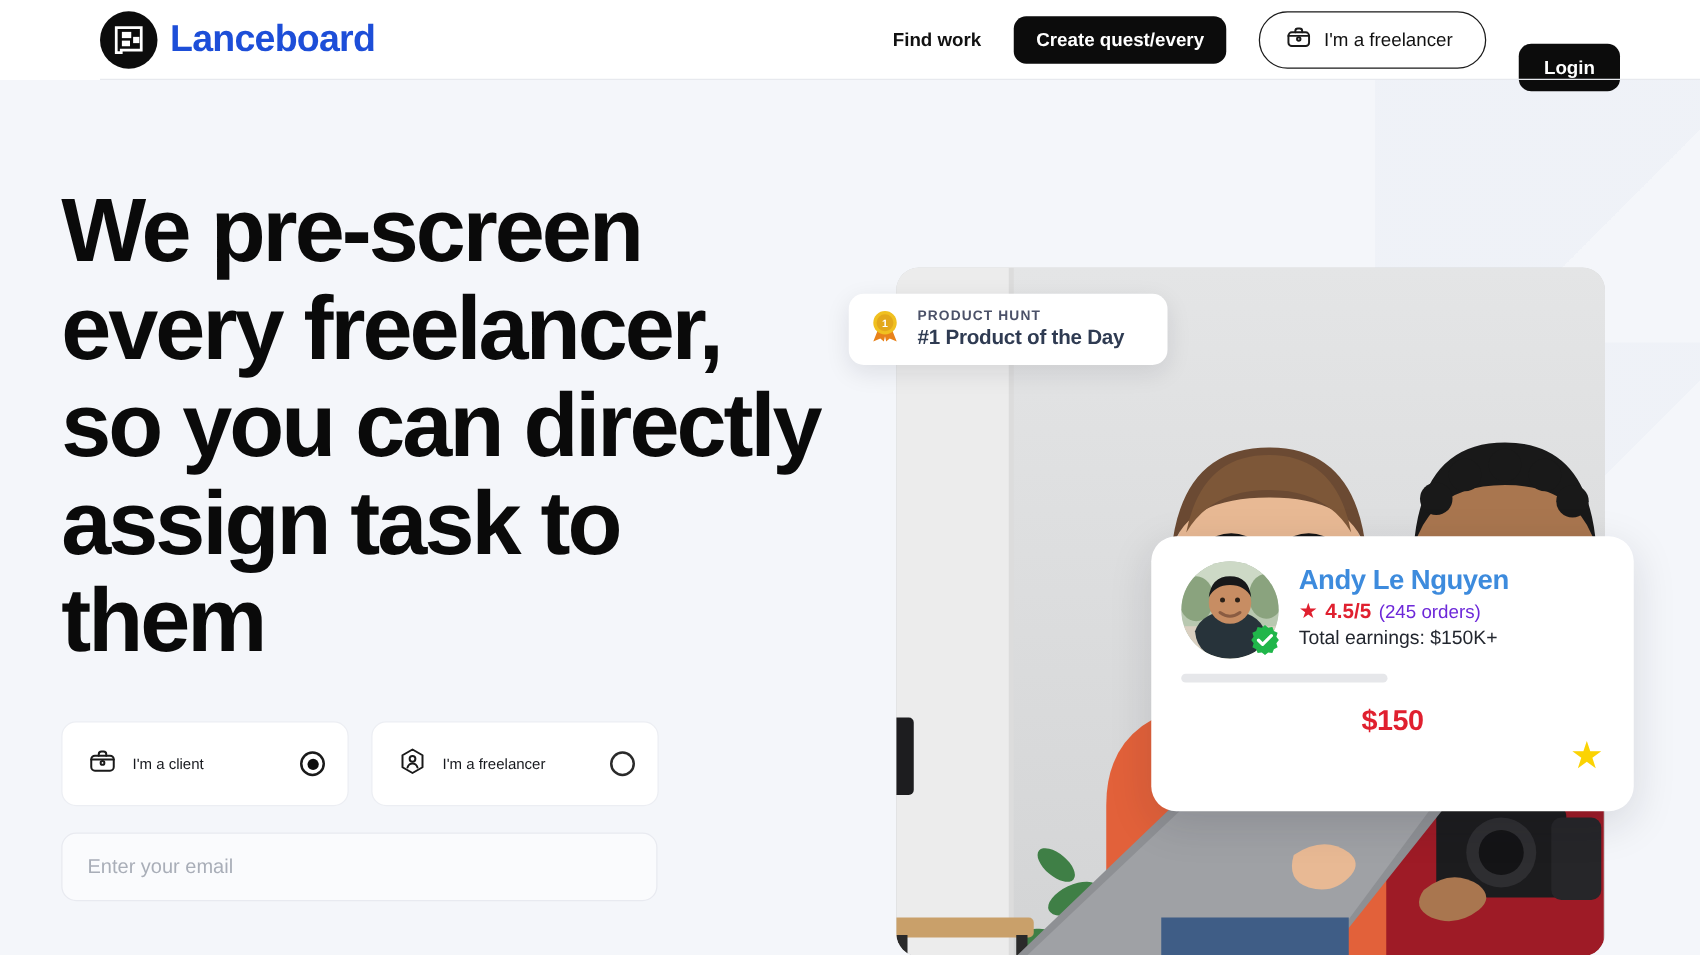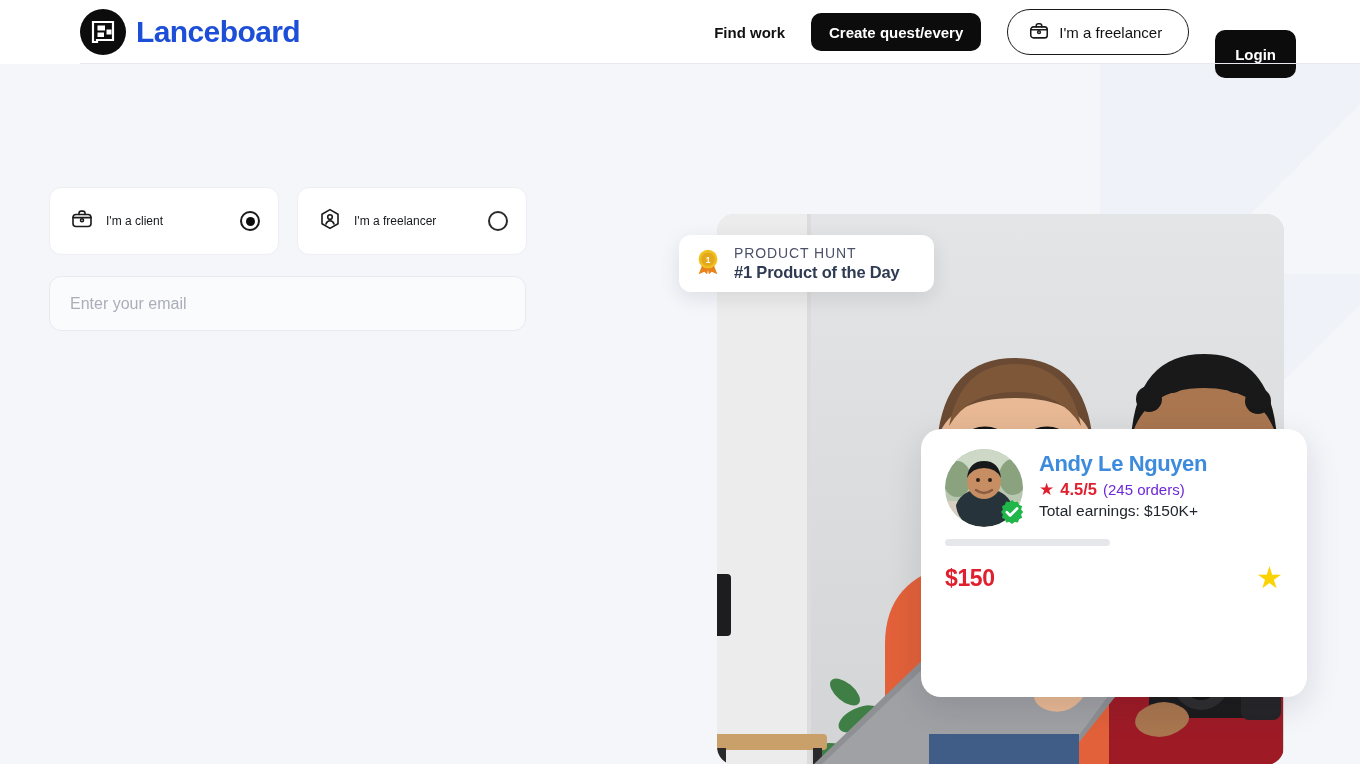--- a/index.html
+++ b/index.html
@@ -119,21 +119,21 @@
     border-radius: 10px;
     height: 38px;
     padding: 0 18px;
   }
   .btn-login {
     background: #0c0c0c;
     color: #fff;
     font-size: 15px;
     font-weight: 700;
     border-radius: 10px;
-    height: 48px;
+    height: 38px;
     padding: 0 20px;
     margin-top: 44px;
   }
   .btn-outline {
     background: #fff;
     color: #111;
     font-size: 15px;
     font-weight: 400;
     border: 1.4px solid #1a1a1a;
     border-radius: 999px;
@@ -250,39 +250,39 @@
     border-radius: 12px;
     box-shadow: 0 6px 20px rgba(20,24,40,.10);
     display: flex;
     align-items: center;
     gap: 11px;
     padding: 0 14px;
     z-index: 3;
   }
   .ph-text { line-height: 1.15; }
   .ph-kicker {
-    font-size: 14px;
-    font-weight: 400;
+    font-size: 11px;
+    font-weight: 700;
     letter-spacing: .9px;
     color: #4b5168;
   }
   .ph-title {
     font-size: 16.5px;
     font-weight: 700;
     color: #2f3b52;
     letter-spacing: -0.2px;
     margin-top: 2px;
   }
 
   .gig-card {
     position: absolute;
     left: 204px;
     top: 365px;
     width: 386px;
-    height: 268px;
+    height: 220px;
     background: #fff;
     border-radius: 20px;
     box-shadow: 0 10px 34px rgba(20,24,40,.13);
     padding: 20px 24px 18px 24px;
     z-index: 4;
   }
   .gig-top { display: flex; gap: 16px; }
   .avatar-wrap { position: relative; width: 78px; height: 78px; flex: none; }
   .avatar {
     width: 78px; height: 78px;
@@ -335,20 +335,21 @@
     margin-top: 12px;
     width: 165px;
     height: 7px;
     border-radius: 4px;
     background: #e6e7ea;
   }
   .gig-foot {
     margin-top: 17px;
     display: flex;
     align-items: center;
+    flex-direction: column;
   }
   .gig-price {
     font-size: 23px;
     font-weight: 700;
     color: #e0202f;
     letter-spacing: -0.4px;
   }
   .gig-star {
     margin-left: auto;
     font-size: 30px;
@@ -396,20 +397,21 @@
       <span>I'm a freelancer</span>
     </button>
 
     <button class="btn btn-login">Login</button>
   </nav>
 </header>
 
 <main class="hero">
 
   <section class="hero-left">
+    <h1 class="headline">We pre-screen every freelancer, so you can directly assign task to them</h1>
 
     <div class="role-row">
 
       <div class="role-card">
         <span>
           <svg width="24" height="24" viewBox="0 0 24 24" fill="none" stroke="#1a1a1a" stroke-width="1.6" stroke-linecap="round" stroke-linejoin="round" aria-hidden="true">
             <rect x="3" y="7.5" width="18" height="12" rx="3"></rect>
             <path d="M9 7.5V6.3a2.2 2.2 0 0 1 2.2-2.2h1.6A2.2 2.2 0 0 1 15 6.3v1.2"></path>
             <circle cx="12" cy="13.3" r="1.5"></circle>
             <path d="M3 10.6h18"></path>

